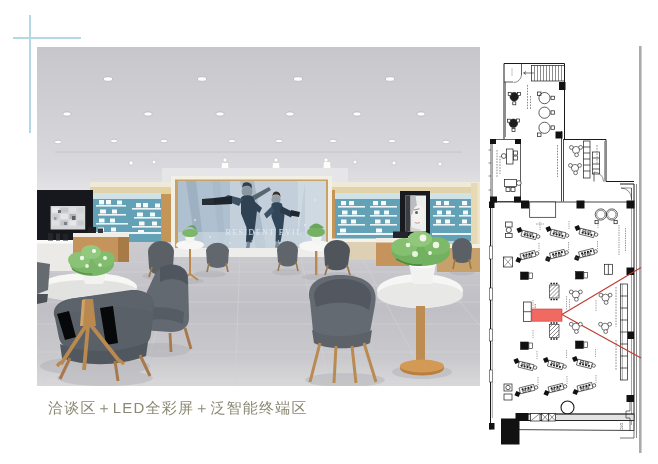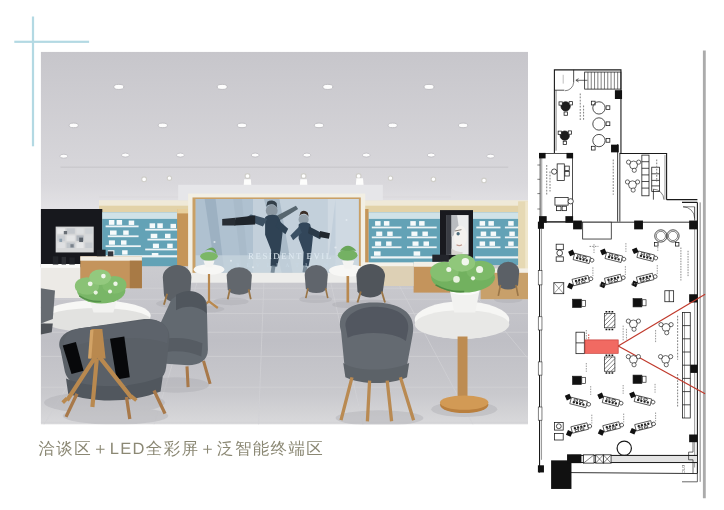--- a/index.html
+++ b/index.html
@@ -775,13 +775,13 @@
 <path d="M634,430.5 L634,438 L620,438" stroke-width="0.6"></path>
 <text x="621" y="423" font-size="3.4" fill="#333" stroke="none" writing-mode="tb">DTC</text>
 </g>
 
 <path d="M536,224 h8" stroke="#8a8a8a" stroke-width="0.9" stroke-dasharray="1.4 1"></path>
 <path d="M566.5,296 v14 M569.5,299 v10" stroke="#999" stroke-width="0.9" stroke-dasharray="1.4 1"></path>
 <path d="M596,300 v12" stroke="#999" stroke-width="0.9" stroke-dasharray="1.4 1"></path>
 </g>
 </svg>
 
-<div class="abs" style="left:35px;top:399px;font-size:15px;color:#8b8874;letter-spacing:1.2px;">洽谈区＋LED全彩屏＋泛智能终端区</div>
+<div class="abs" style="left:48px;top:399px;font-size:15px;color:#8b8874;letter-spacing:1.2px;">洽谈区＋LED全彩屏＋泛智能终端区</div>
 
 </body></html>

